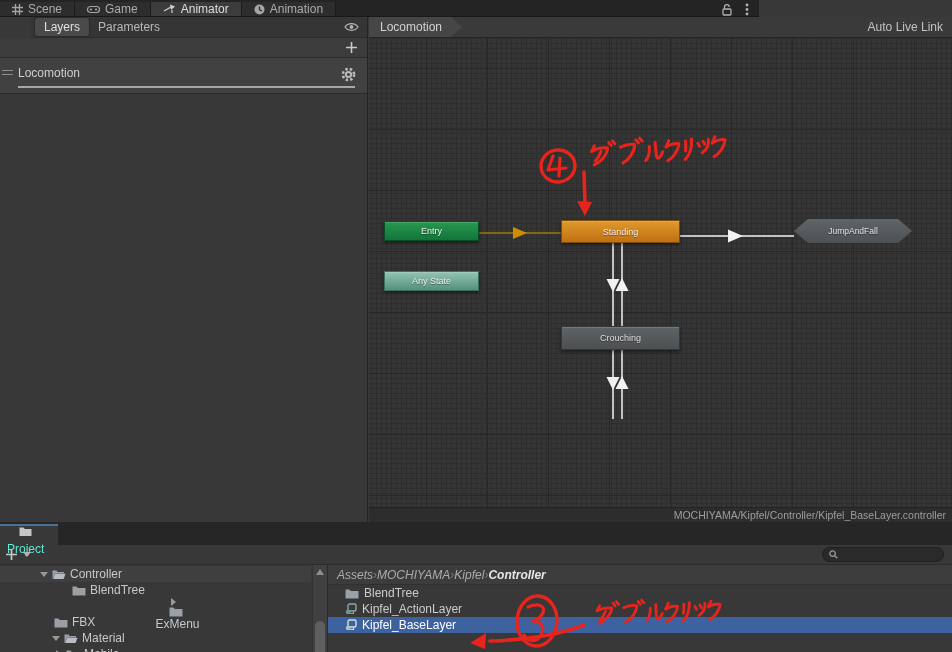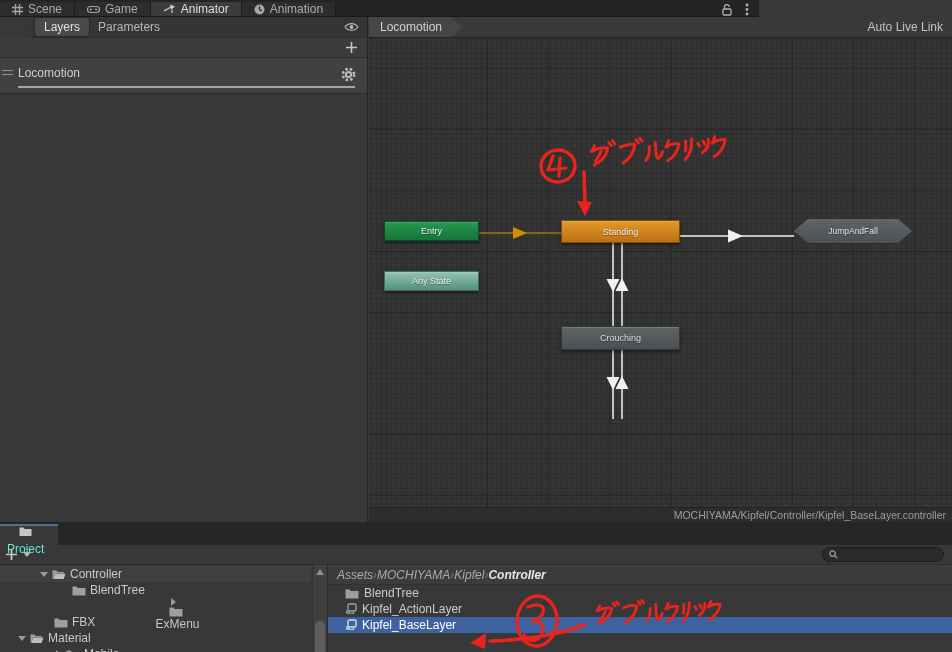--- a/index.html
+++ b/index.html
@@ -268,21 +268,21 @@
                 <path d="M0.5 1.5h4l1.2 1.5h7.8v7.5H0.5z" fill="#9aa0a6"></path>
               </svg>
             <span style="margin-left:4px;">ExMenu</span>
           </div>
           <div class="trow" style="padding-left:54px;">
             <svg class="ic" width="14" height="11" viewBox="0 0 14 11">
                 <path d="M0.5 1.5h4l1.2 1.5h7.8v7.5H0.5z" fill="#9aa0a6"></path>
               </svg>
             <span style="margin-left:4px;">FBX</span>
           </div>
-          <div class="trow" style="padding-left:18px;">
+          <div class="trow" style="padding-left:52px;">
             <span class="tri-down" style="margin-right:4px;"></span>
             <svg class="ic" width="14" height="11" viewBox="0 0 14 11">
                 <path d="M0.5 1.5h4l1.2 1.5h6.3v1.5H3L1.2 10H0.5z" fill="#9aa0a6"></path>
                 <path d="M3 4.8h10.5L11.6 10H1.4z" fill="#b8bec4"></path>
               </svg>
             <span style="margin-left:4px;">Material</span>
           </div>
           <div class="trow" style="padding-left:56px;">
             <span class="tri-right" style="margin-right:5px;"></span>
             <svg class="ic" width="14" height="11" viewBox="0 0 14 11">

